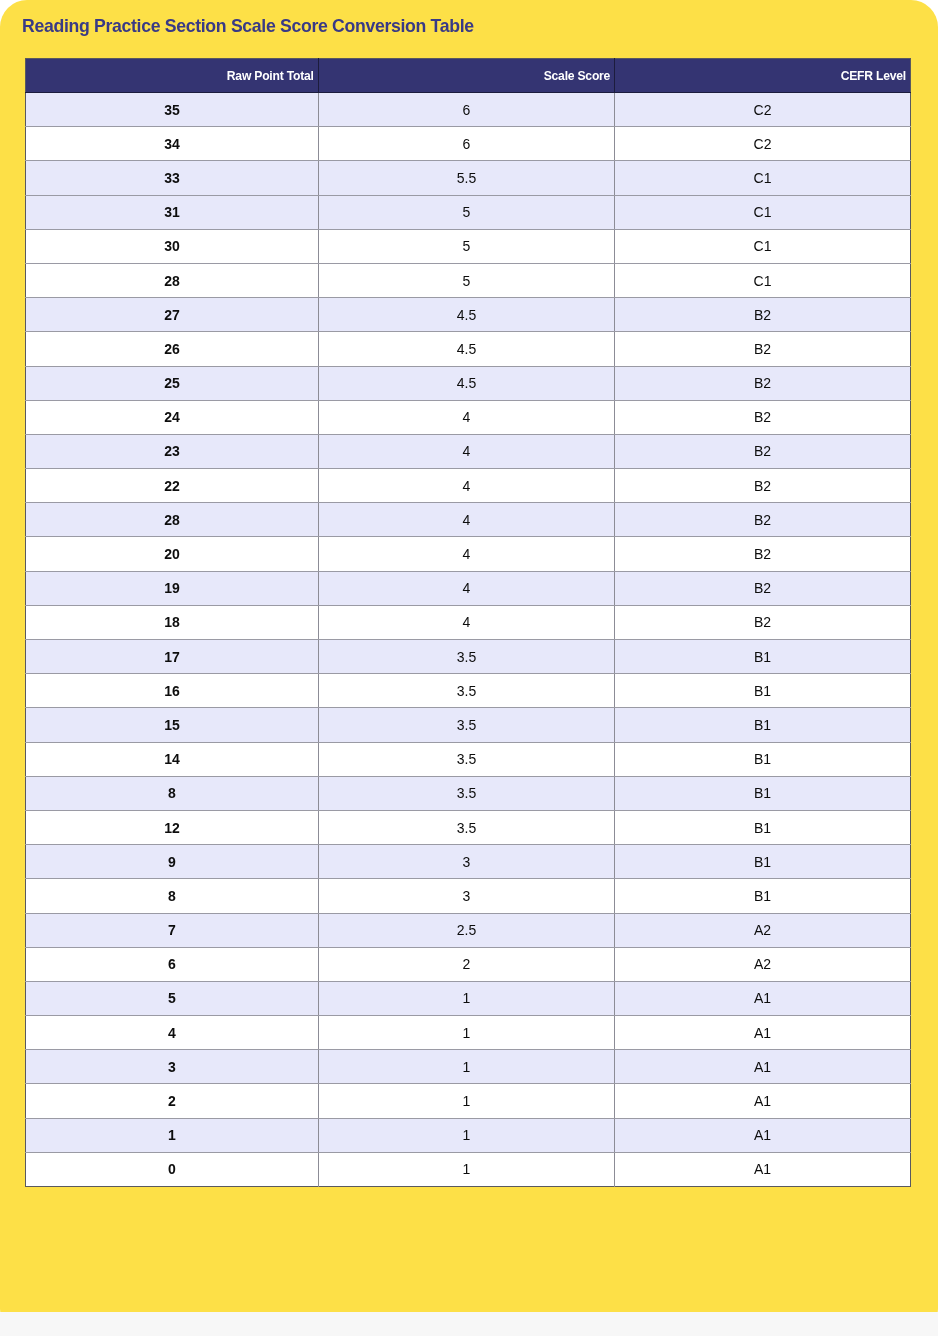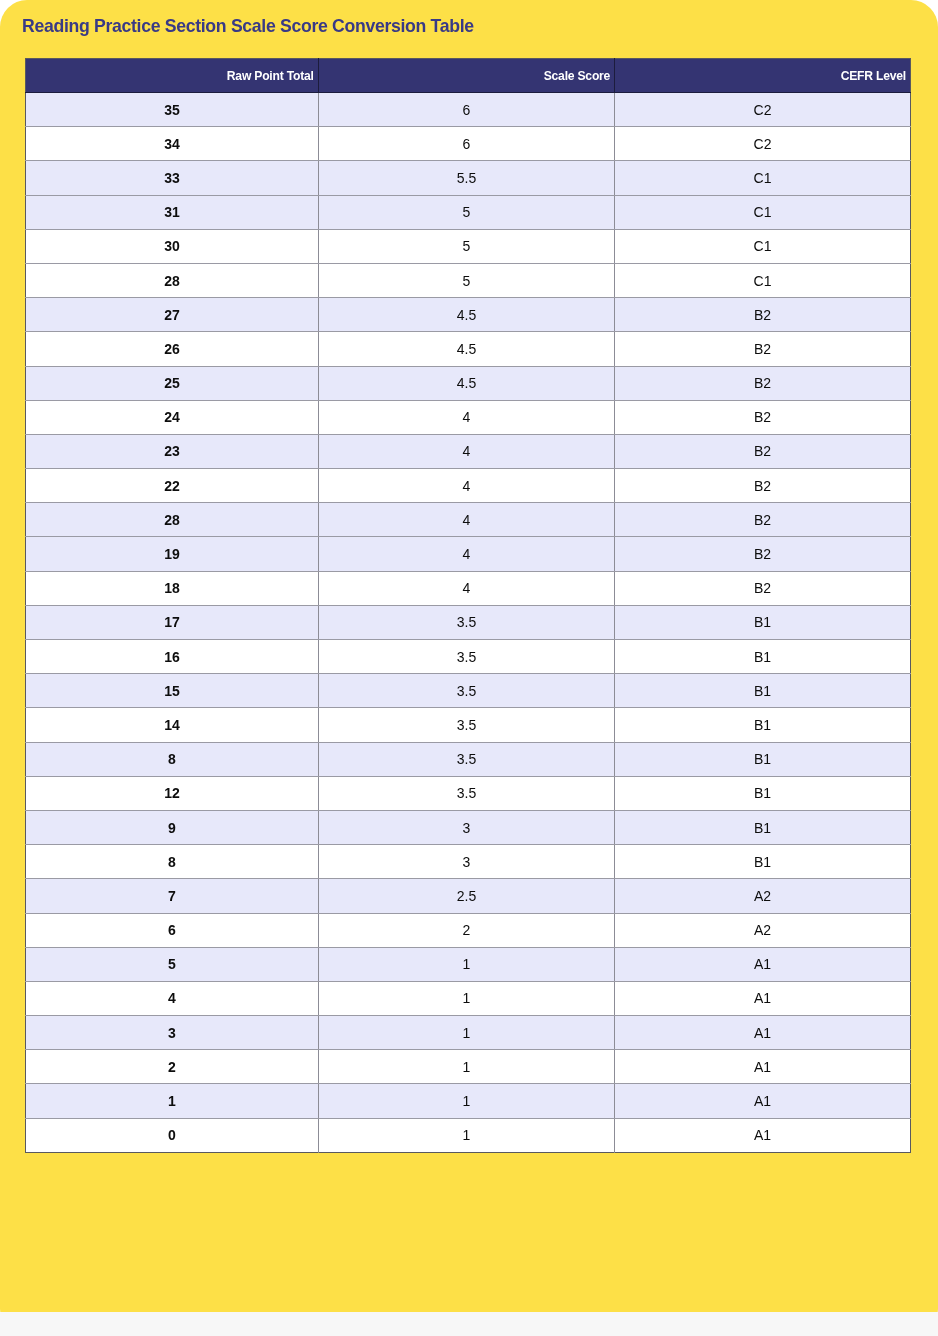--- a/index.html
+++ b/index.html
@@ -197,20 +197,25 @@
           <tr class="plain">
             <td class="raw">22</td>
             <td class="scale">4</td>
             <td class="cefr">B2</td>
           </tr>
           <tr class="alt">
             <td class="raw">28</td>
             <td class="scale">4</td>
             <td class="cefr">B2</td>
           </tr>
+          <tr class="plain">
+            <td class="raw">20</td>
+            <td class="scale">4</td>
+            <td class="cefr">B2</td>
+          </tr>
           <tr class="alt">
             <td class="raw">19</td>
             <td class="scale">4</td>
             <td class="cefr">B2</td>
           </tr>
           <tr class="plain">
             <td class="raw">18</td>
             <td class="scale">4</td>
             <td class="cefr">B2</td>
           </tr>

